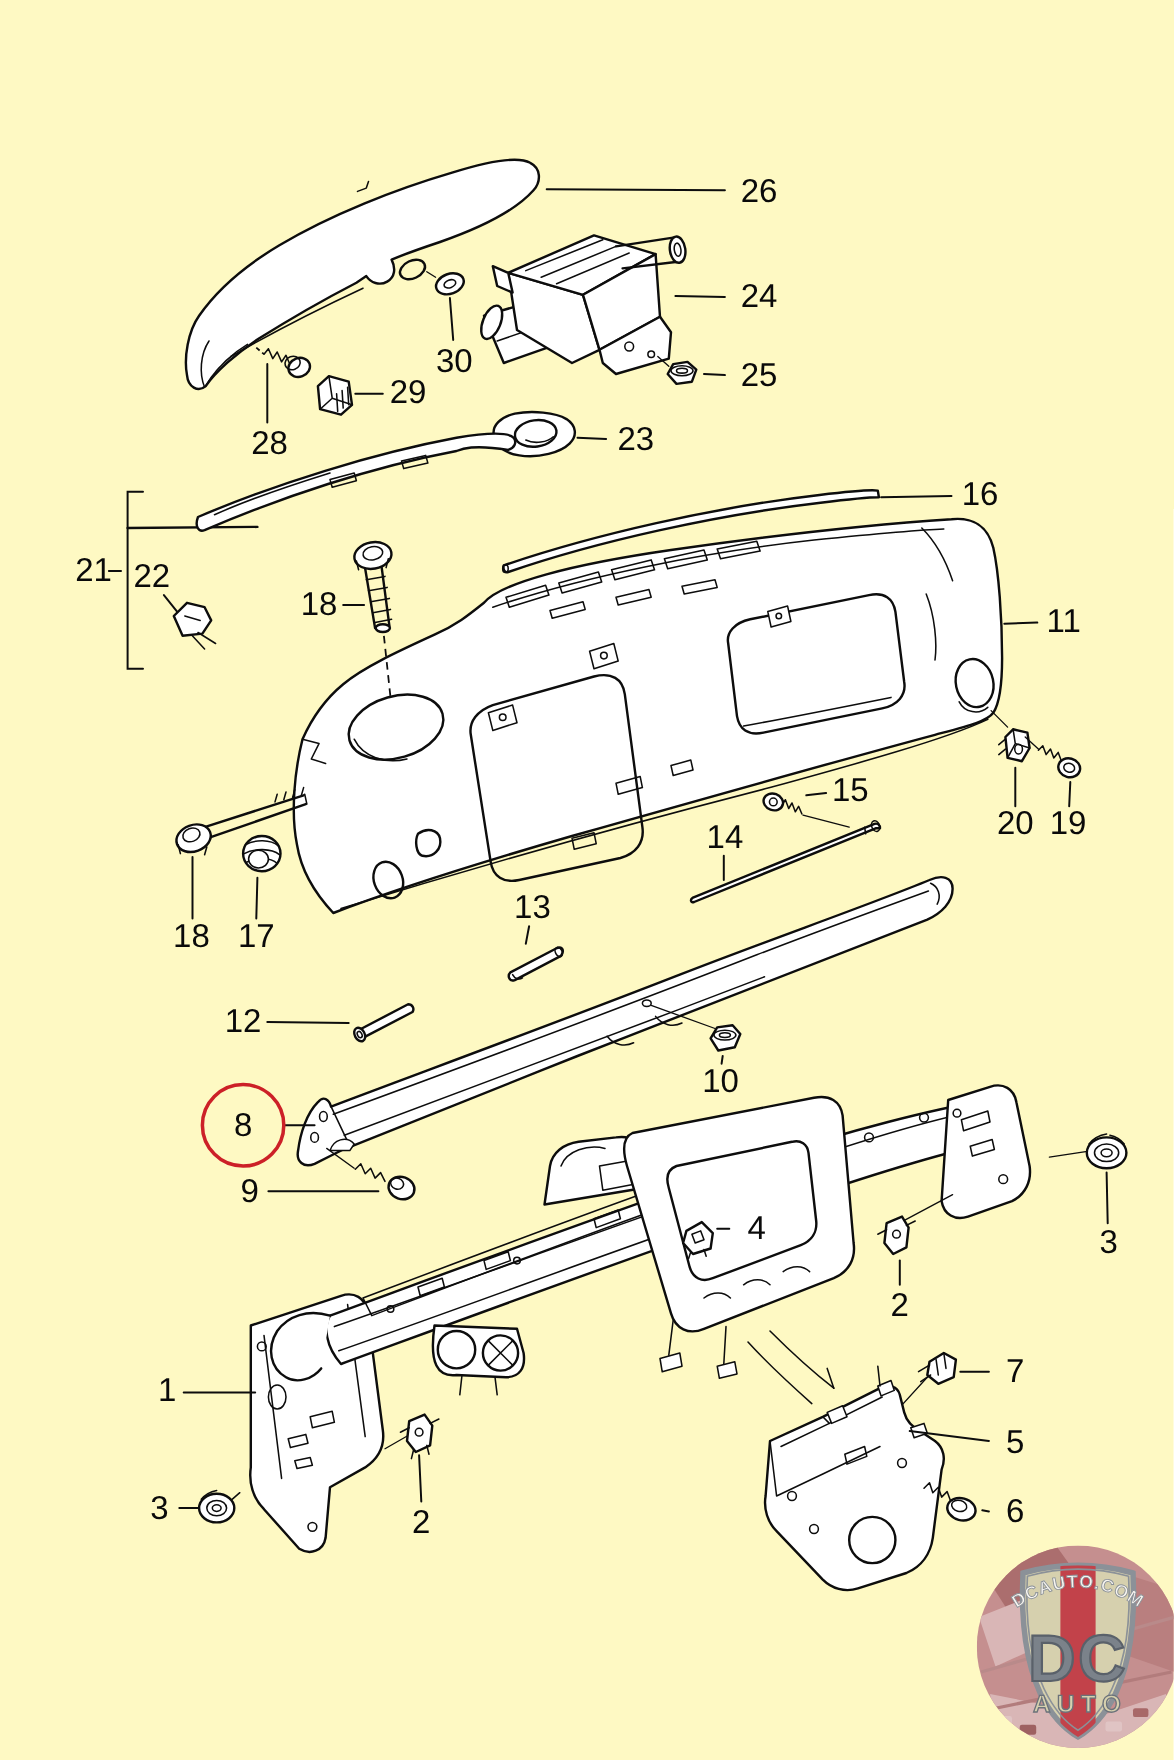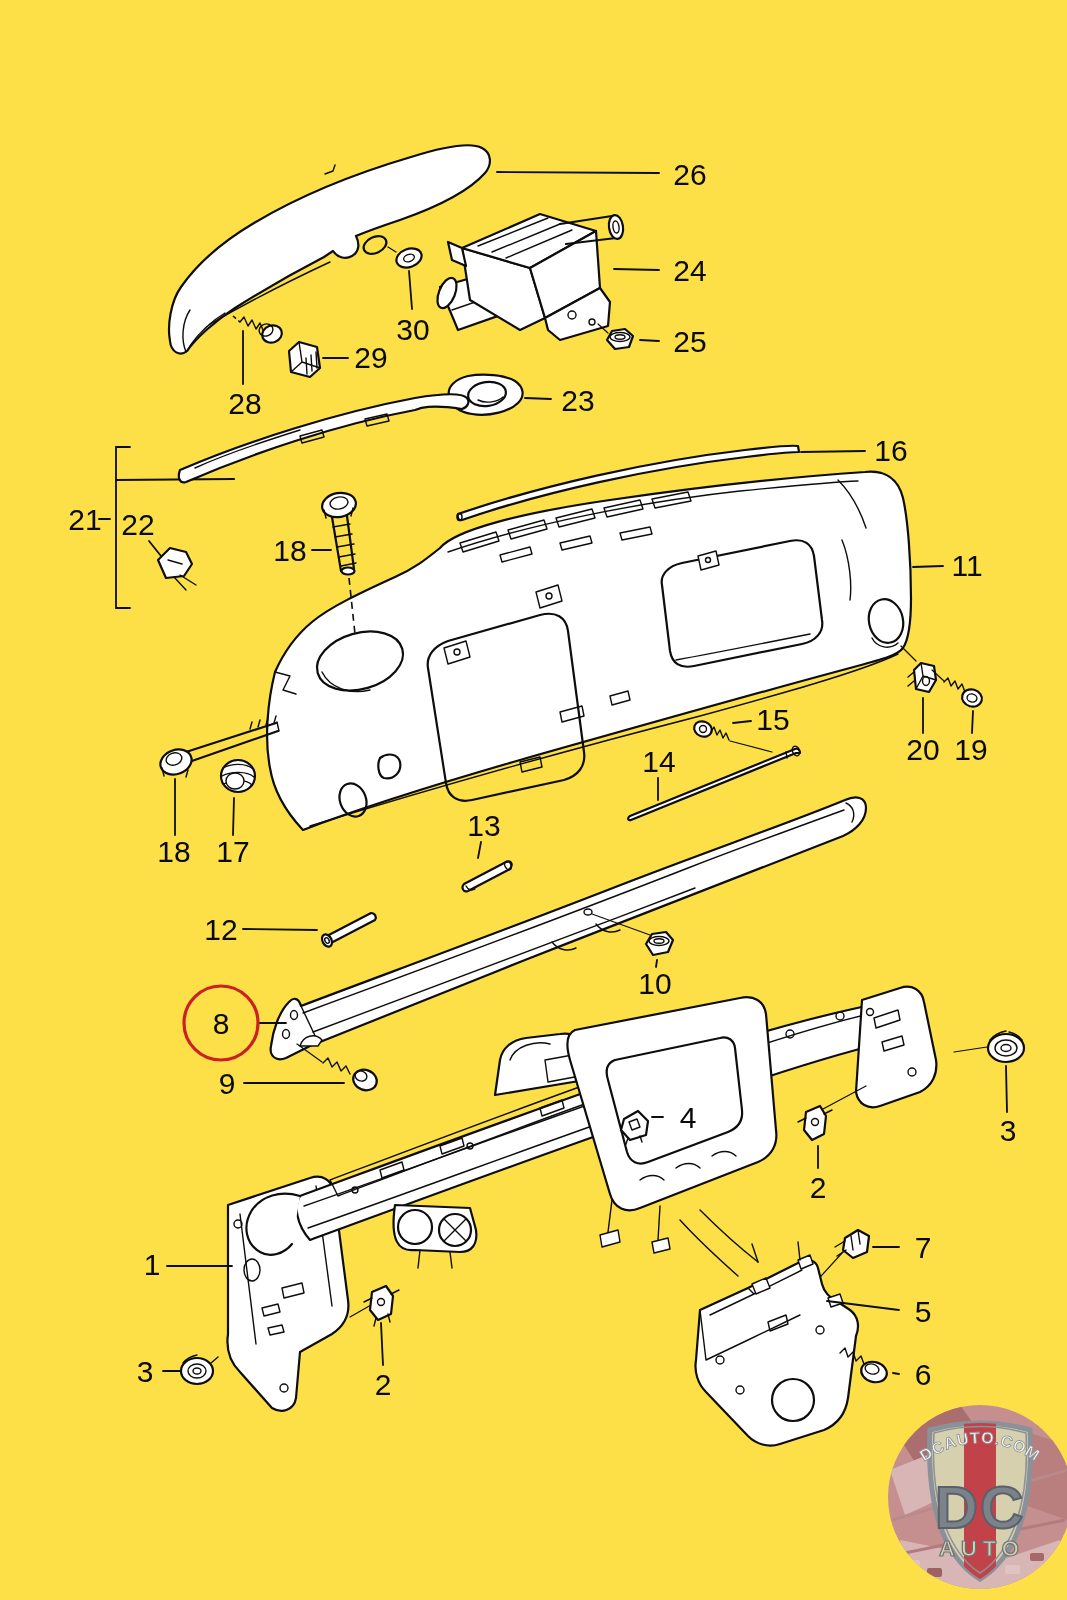--- a/index.html
+++ b/index.html
@@ -1,16 +1,16 @@
 <!DOCTYPE html>
 <html><head>
 <meta charset="utf-8">
 <style>
   html,body{margin:0;padding:0;background:#ffffff;}
-  .page{position:relative;width:1067px;height:1600px;background:#fde047;overflow:hidden;
+  .page{position:relative;width:1067px;height:1600px;background:#fef9c3;overflow:hidden;
         font-family:"Liberation Sans",sans-serif;}
   svg{display:block;}
   .ln{fill:none;stroke:#0d0d0d;stroke-width:2.2;stroke-linecap:round;stroke-linejoin:round;}
   .lnf{fill:#ffffff;stroke:#0d0d0d;stroke-width:2.2;stroke-linecap:round;stroke-linejoin:round;}
   .th{fill:none;stroke:#0d0d0d;stroke-width:1.4;stroke-linecap:round;stroke-linejoin:round;}
   .thf{fill:#ffffff;stroke:#0d0d0d;stroke-width:1.4;stroke-linecap:round;stroke-linejoin:round;}
   .hair{fill:none;stroke:#0d0d0d;stroke-width:1.2;stroke-linecap:round;}
   .dash{fill:none;stroke:#0d0d0d;stroke-width:1.6;stroke-dasharray:7 5;}
   .plabel{font-family:"Liberation Sans",sans-serif;font-size:30px;fill:#0a0a0a;
           text-anchor:middle;dominant-baseline:central;}

